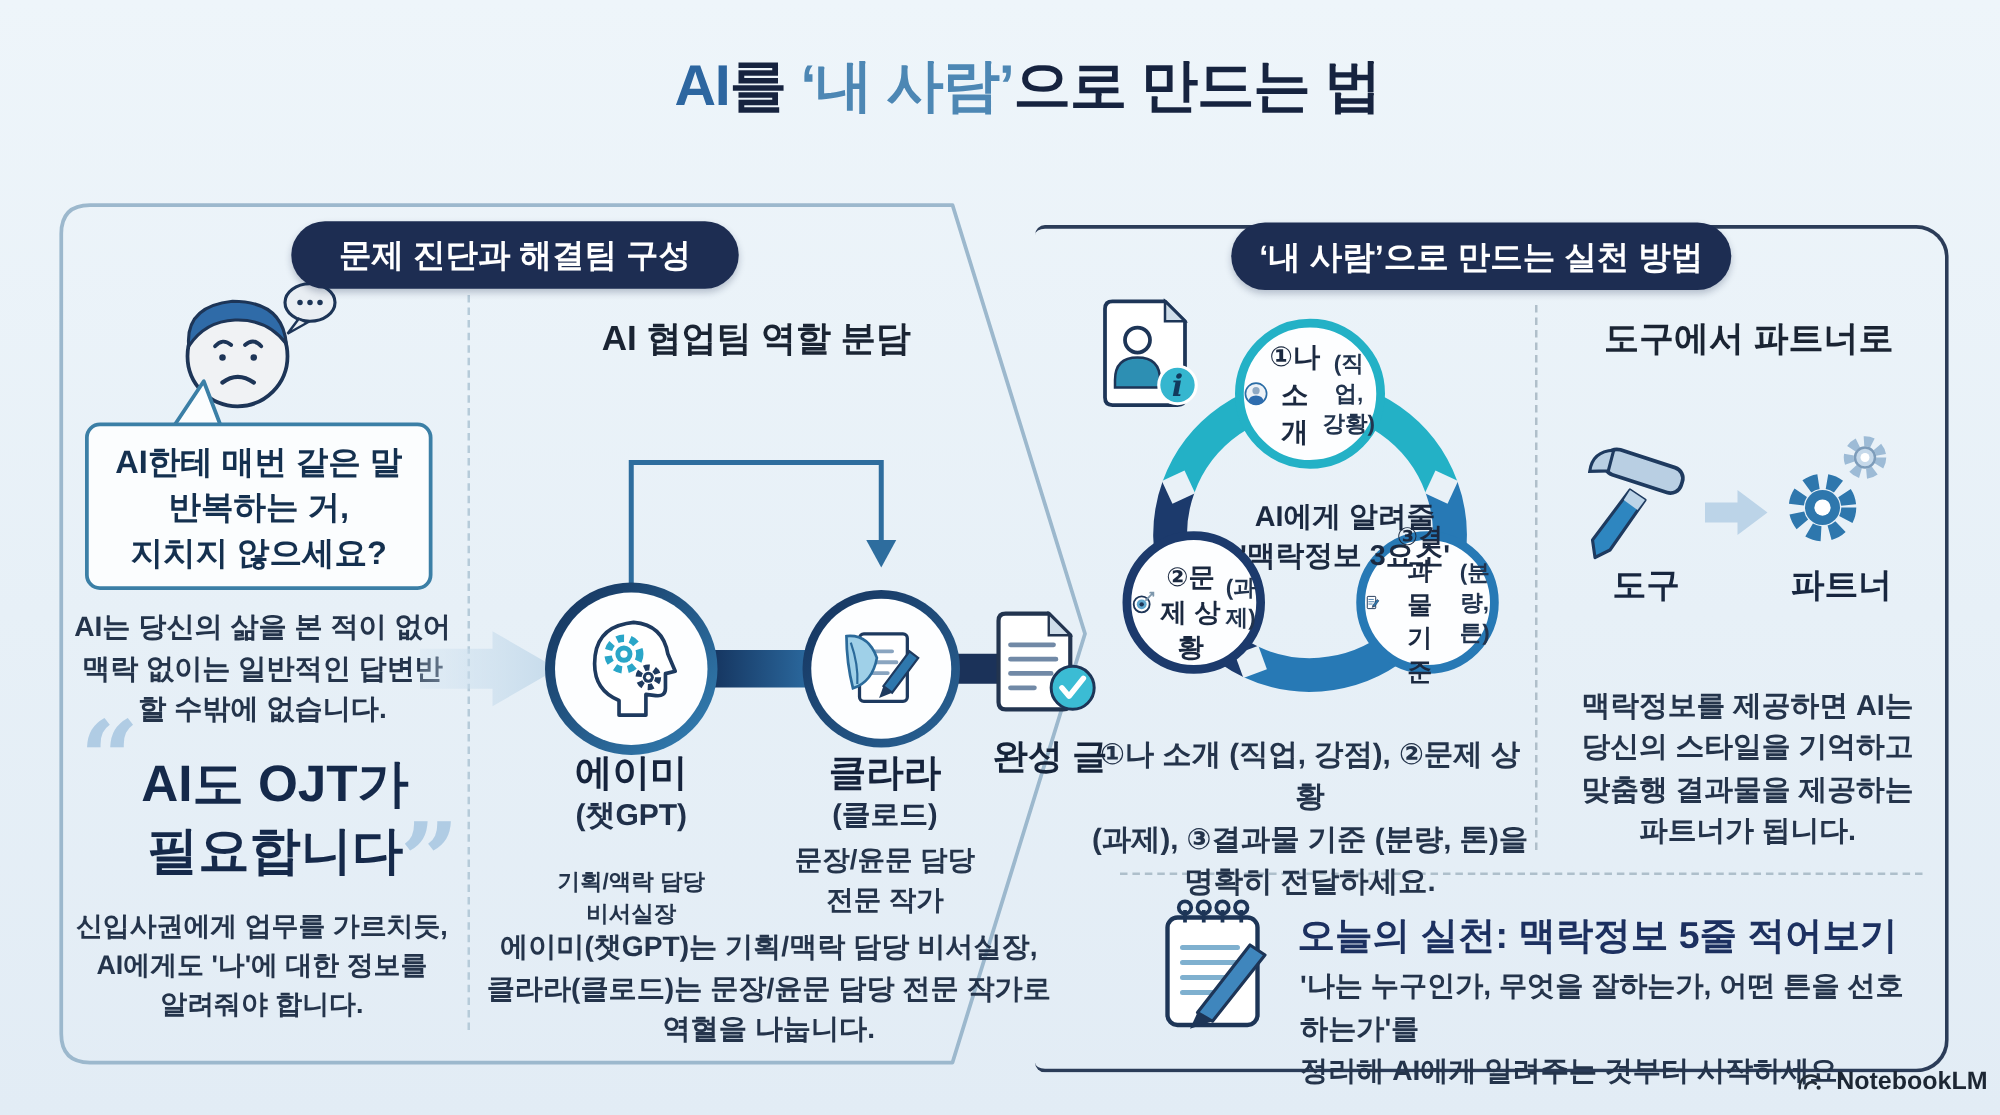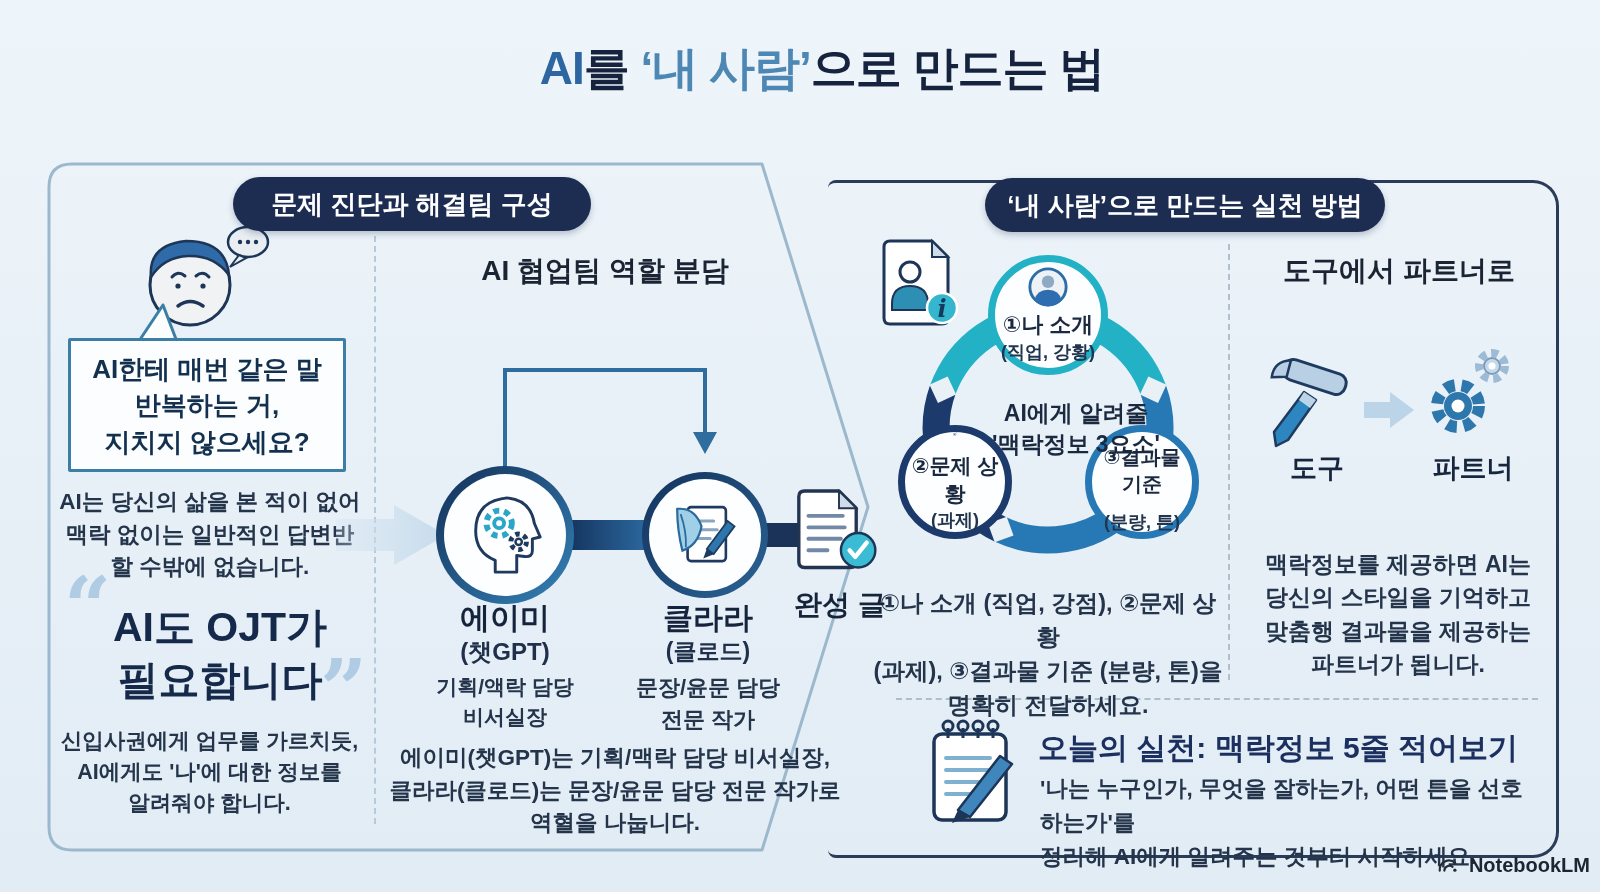--- a/index.html
+++ b/index.html
@@ -7,21 +7,21 @@
     background:linear-gradient(180deg,#eef5fa 0%,#e7f0f7 55%,#e2ecf5 100%);
     font-family:"Liberation Sans","DejaVu Sans",sans-serif;color:#1a2433;}
   .abs{position:absolute;}
   .ctr{text-align:center;}
   .pre{white-space:pre-line;}
   .pill{background:#1d2d52;color:#fff;border-radius:30px;display:flex;align-items:center;justify-content:center;
     font-weight:bold;font-size:26px;z-index:6;box-shadow:0 3px 6px rgba(20,35,70,.25);margin-top:25px;}
   .big-title{font-size:46px;font-weight:700;letter-spacing:-1px;padding-left:22px;}
   .sect-title{font-weight:bold;font-size:28px;color:#1a2433;}
   .body-text{font-weight:600;line-height:1.45;color:#24344b;}
-  .circle-node{box-sizing:border-box;border-radius:50%;background:#fdfeff;display:flex;flex-direction:column;
+  .circle-node{box-sizing:border-box;border-radius:50%;background:#fdfeff;display:flex;flex-direction:row;
     align-items:center;justify-content:center;z-index:3;}
   .grad-ring{border-radius:50%;display:flex;align-items:center;justify-content:center;z-index:3;}
   .grad-ring .inner{background:#fdfeff;border-radius:50%;display:flex;align-items:center;justify-content:center;}
   .quote-mark{font-family:"DejaVu Serif","Liberation Serif",serif;font-size:82px;font-weight:bold;color:#b0cce4;line-height:1;}
   .dashed-v{border-left:2px dashed #b6cbd9;}
   .dashed-h{border-top:2px dashed #aebfcb;}
   svg{display:block;}
 </style>
 </head>
 <body>
@@ -53,21 +53,21 @@
     <path d="M34 55 Q40 48 47 54" fill="none" stroke="#1d3557" stroke-width="3" stroke-linecap="round"></path>
     <path d="M58 54 Q65 48 71 55" fill="none" stroke="#1d3557" stroke-width="3" stroke-linecap="round"></path>
     <circle cx="40" cy="64" r="2.6" fill="#1d3557"></circle>
       <circle cx="65" cy="64" r="2.6" fill="#1d3557"></circle>
     <path d="M40 84 Q52 75 65 84" fill="none" stroke="#1d3557" stroke-width="3.5" stroke-linecap="round"></path>
   </svg>
 
   <svg class="abs" style="left:133px;top:303px;z-index:2" width="48" height="46" viewBox="0 0 48 46">
     <polygon points="2,44 46,44 30,2" fill="#fbfdfe" stroke="#3b7fa6" stroke-width="3" stroke-linejoin="round"></polygon>
   </svg>
-  <div class="abs ctr pre" style="left:68px;top:338px;width:278px;height:134px;background:#fbfdfe;border:3px solid #3b7fa6;border-radius:2px;z-index:3;font-size:26px;font-weight:bold;color:#14304f;line-height:1.4;padding-top:10px;box-sizing:border-box;">AI한테 매번 같은 말
+  <div class="abs ctr pre" style="left:68px;top:338px;width:278px;height:134px;background:#fbfdfe;border:3px solid #3b7fa6;border-radius:12px;z-index:3;font-size:26px;font-weight:bold;color:#14304f;line-height:1.4;padding-top:10px;box-sizing:border-box;">AI한테 매번 같은 말
 반복하는 거,
 지치지 않으세요?</div>
 
   <div class="abs ctr pre body-text" style="left:56px;top:486px;width:308px;font-size:22.5px;z-index:2">AI는 당신의 삶을 본 적이 없어
 맥락 없이는 일반적인 답변반
 할 수밖에 없습니다.</div>
 
   <div class="abs quote-mark" style="left:64px;top:566px;z-index:2">“</div>
   <div class="abs ctr pre" style="left:80px;top:601px;width:280px;font-size:41px;font-weight:800;color:#15294a;line-height:1.3;z-index:2">AI도 OJT가
 필요합니다</div>
@@ -133,21 +133,21 @@
     <path d="M10 4 H46 L64 22 V78 Q64 84 58 84 H10 Q4 84 4 78 V10 Q4 4 10 4 Z" fill="#ffffff" stroke="#22344f" stroke-width="3.5" stroke-linejoin="round"></path>
     <path d="M46 4 V22 H64 Z" fill="#cfdde9" stroke="#22344f" stroke-width="2"></path>
     <path d="M14 30 H50 M14 42 H52 M14 54 H48 M14 66 H34" stroke="#7189a6" stroke-width="4" stroke-linecap="round"></path>
     <circle cx="66" cy="66" r="18" fill="#3bbcd4" stroke="#1d3557" stroke-width="2.5"></circle>
     <path d="M57 66 L63 73 L75 58" fill="none" stroke="#ffffff" stroke-width="4.5" stroke-linecap="round" stroke-linejoin="round"></path>
   </svg>
   <div class="abs ctr" style="left:770px;top:586px;width:140px;font-size:28px;font-weight:800;color:#16243a;z-index:3">완성 글</div>
 
   <div class="abs ctr" style="left:425px;top:598px;width:160px;font-size:30px;font-weight:800;color:#15233c;z-index:2">에이미</div>
   <div class="abs ctr" style="left:425px;top:636px;width:160px;font-size:24px;font-weight:650;color:#20304a;z-index:2">(챗GPT)</div>
-  <div class="abs ctr pre body-text" style="left:420px;top:672px;width:170px;font-size:21px;z-index:2">기획/액락 담당
+  <div class="abs ctr pre body-text" style="left:420px;top:692px;width:170px;font-size:18px;z-index:2">기획/액락 담당
 비서실장</div>
 
   <div class="abs ctr" style="left:628px;top:598px;width:160px;font-size:30px;font-weight:800;color:#15233c;z-index:2">클라라</div>
   <div class="abs ctr" style="left:628px;top:636px;width:160px;font-size:23px;font-weight:650;color:#20304a;z-index:2">(클로드)</div>
   <div class="abs ctr pre body-text" style="left:623px;top:672px;width:170px;font-size:22px;z-index:2">문장/윤문 담당
 전문 작가</div>
 
   <div class="abs ctr pre body-text" style="left:385px;top:742px;width:460px;font-size:22.5px;z-index:2">에이미(챗GPT)는 기획/맥락 담당 비서실장,
 클라라(클로드)는 문장/윤문 담당 전문 작가로
 역혈을 나눕니다.</div>

